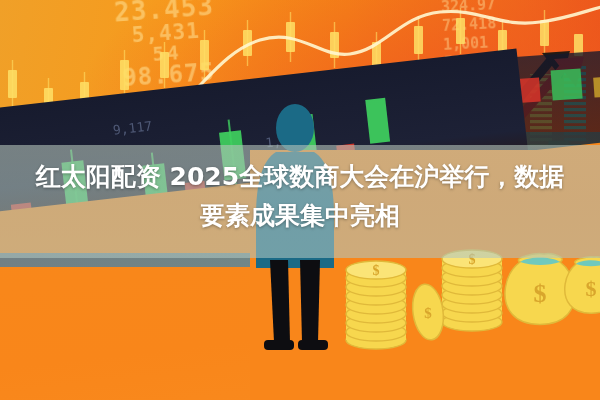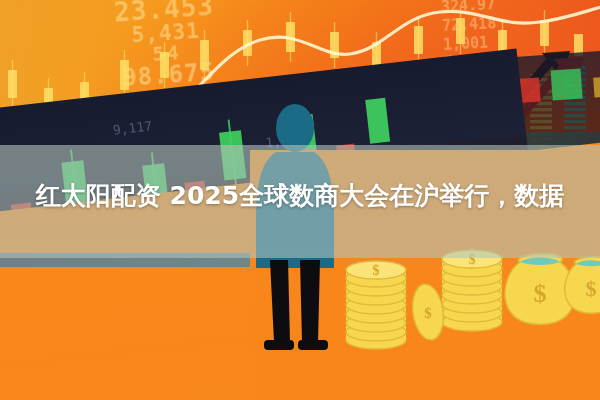--- a/index.html
+++ b/index.html
@@ -373,15 +373,16 @@
       <path d="M246,24 C240,20 258,16 264,17 C270,16 282,20 276,24
                C288,34 291,54 282,65 C273,76 249,76 240,65 C231,54 234,34 246,24 Z" fill="#f7d74e" stroke="#e0b93a" stroke-width="1.5"></path>
       <path d="M246,24 C252,19 270,19 276,24 C267,27 255,27 246,24 Z" fill="#6fc9bd"></path>
       <text x="261" y="56" font-size="22" font-weight="bold" fill="#d9a62c" text-anchor="middle" font-family="serif">$</text>
     </g>
   </svg>
 
   <div class="overlay-band"></div>
   <div class="title-wrap">
     <div class="title-line">红太阳配资 2025全球数商大会在沪举行，数据</div>
+    <div class="title-line">要素成果集中亮相</div>
   </div>
 
 </div>
 
 </body></html>

